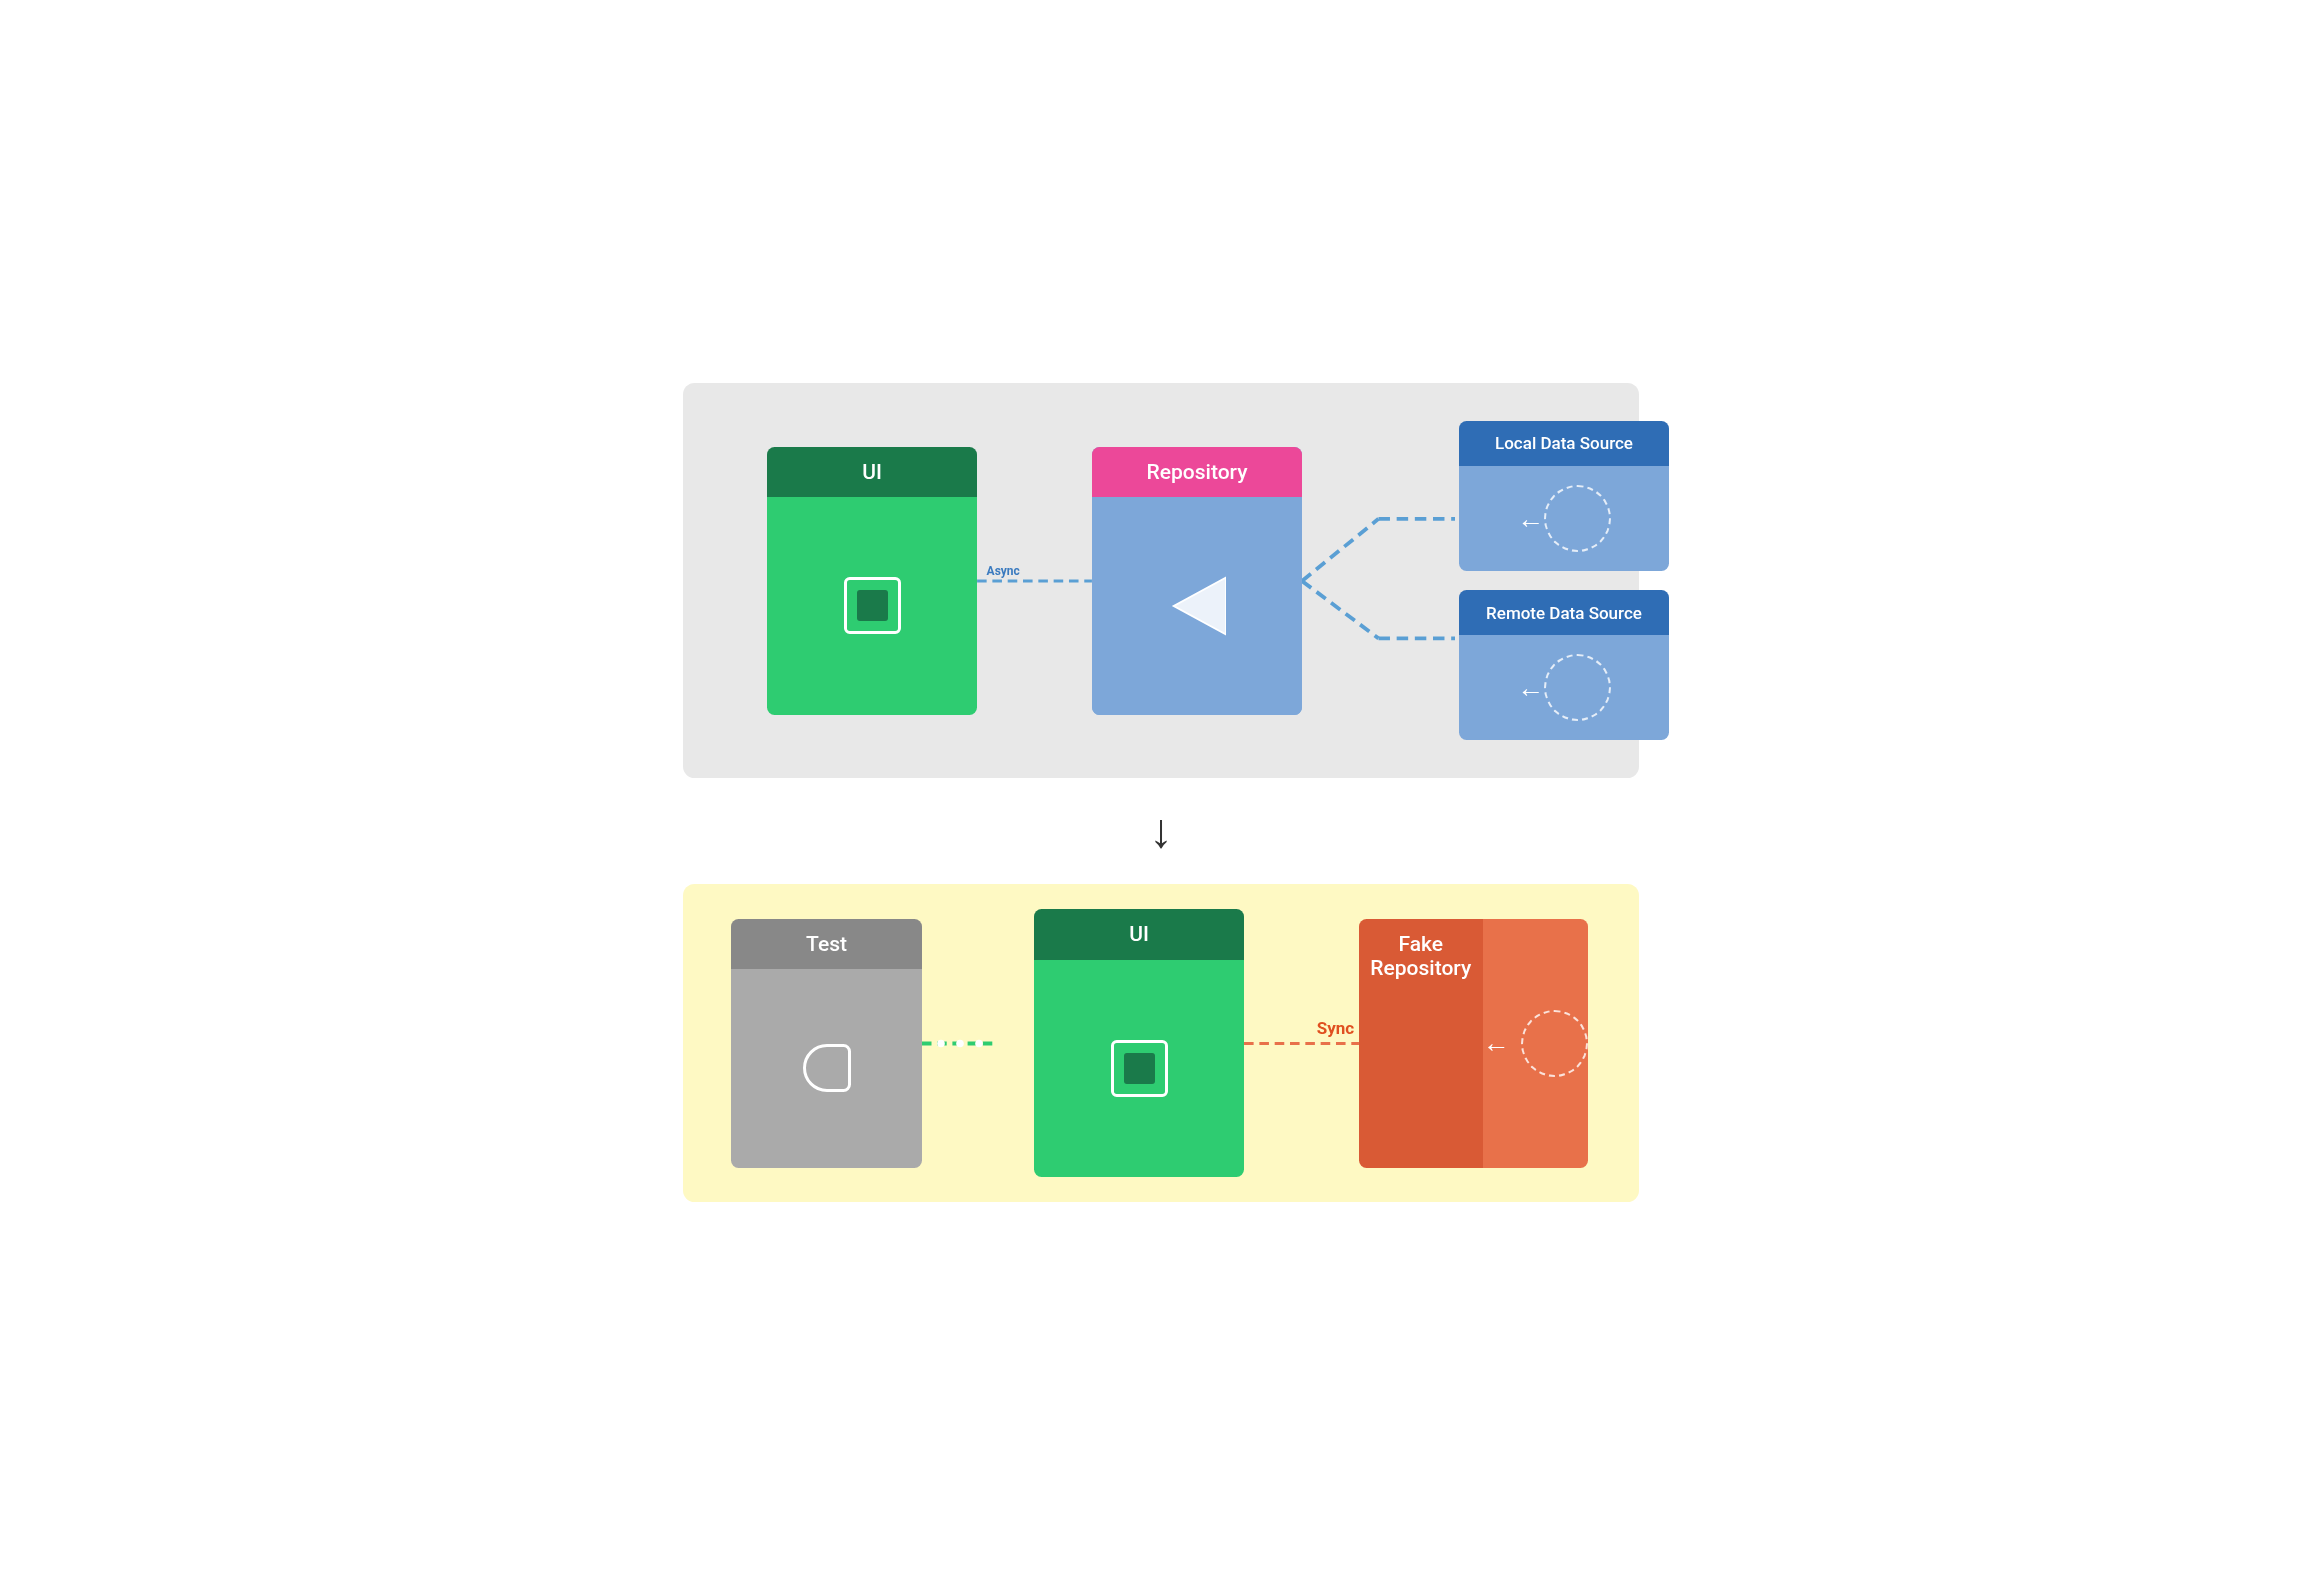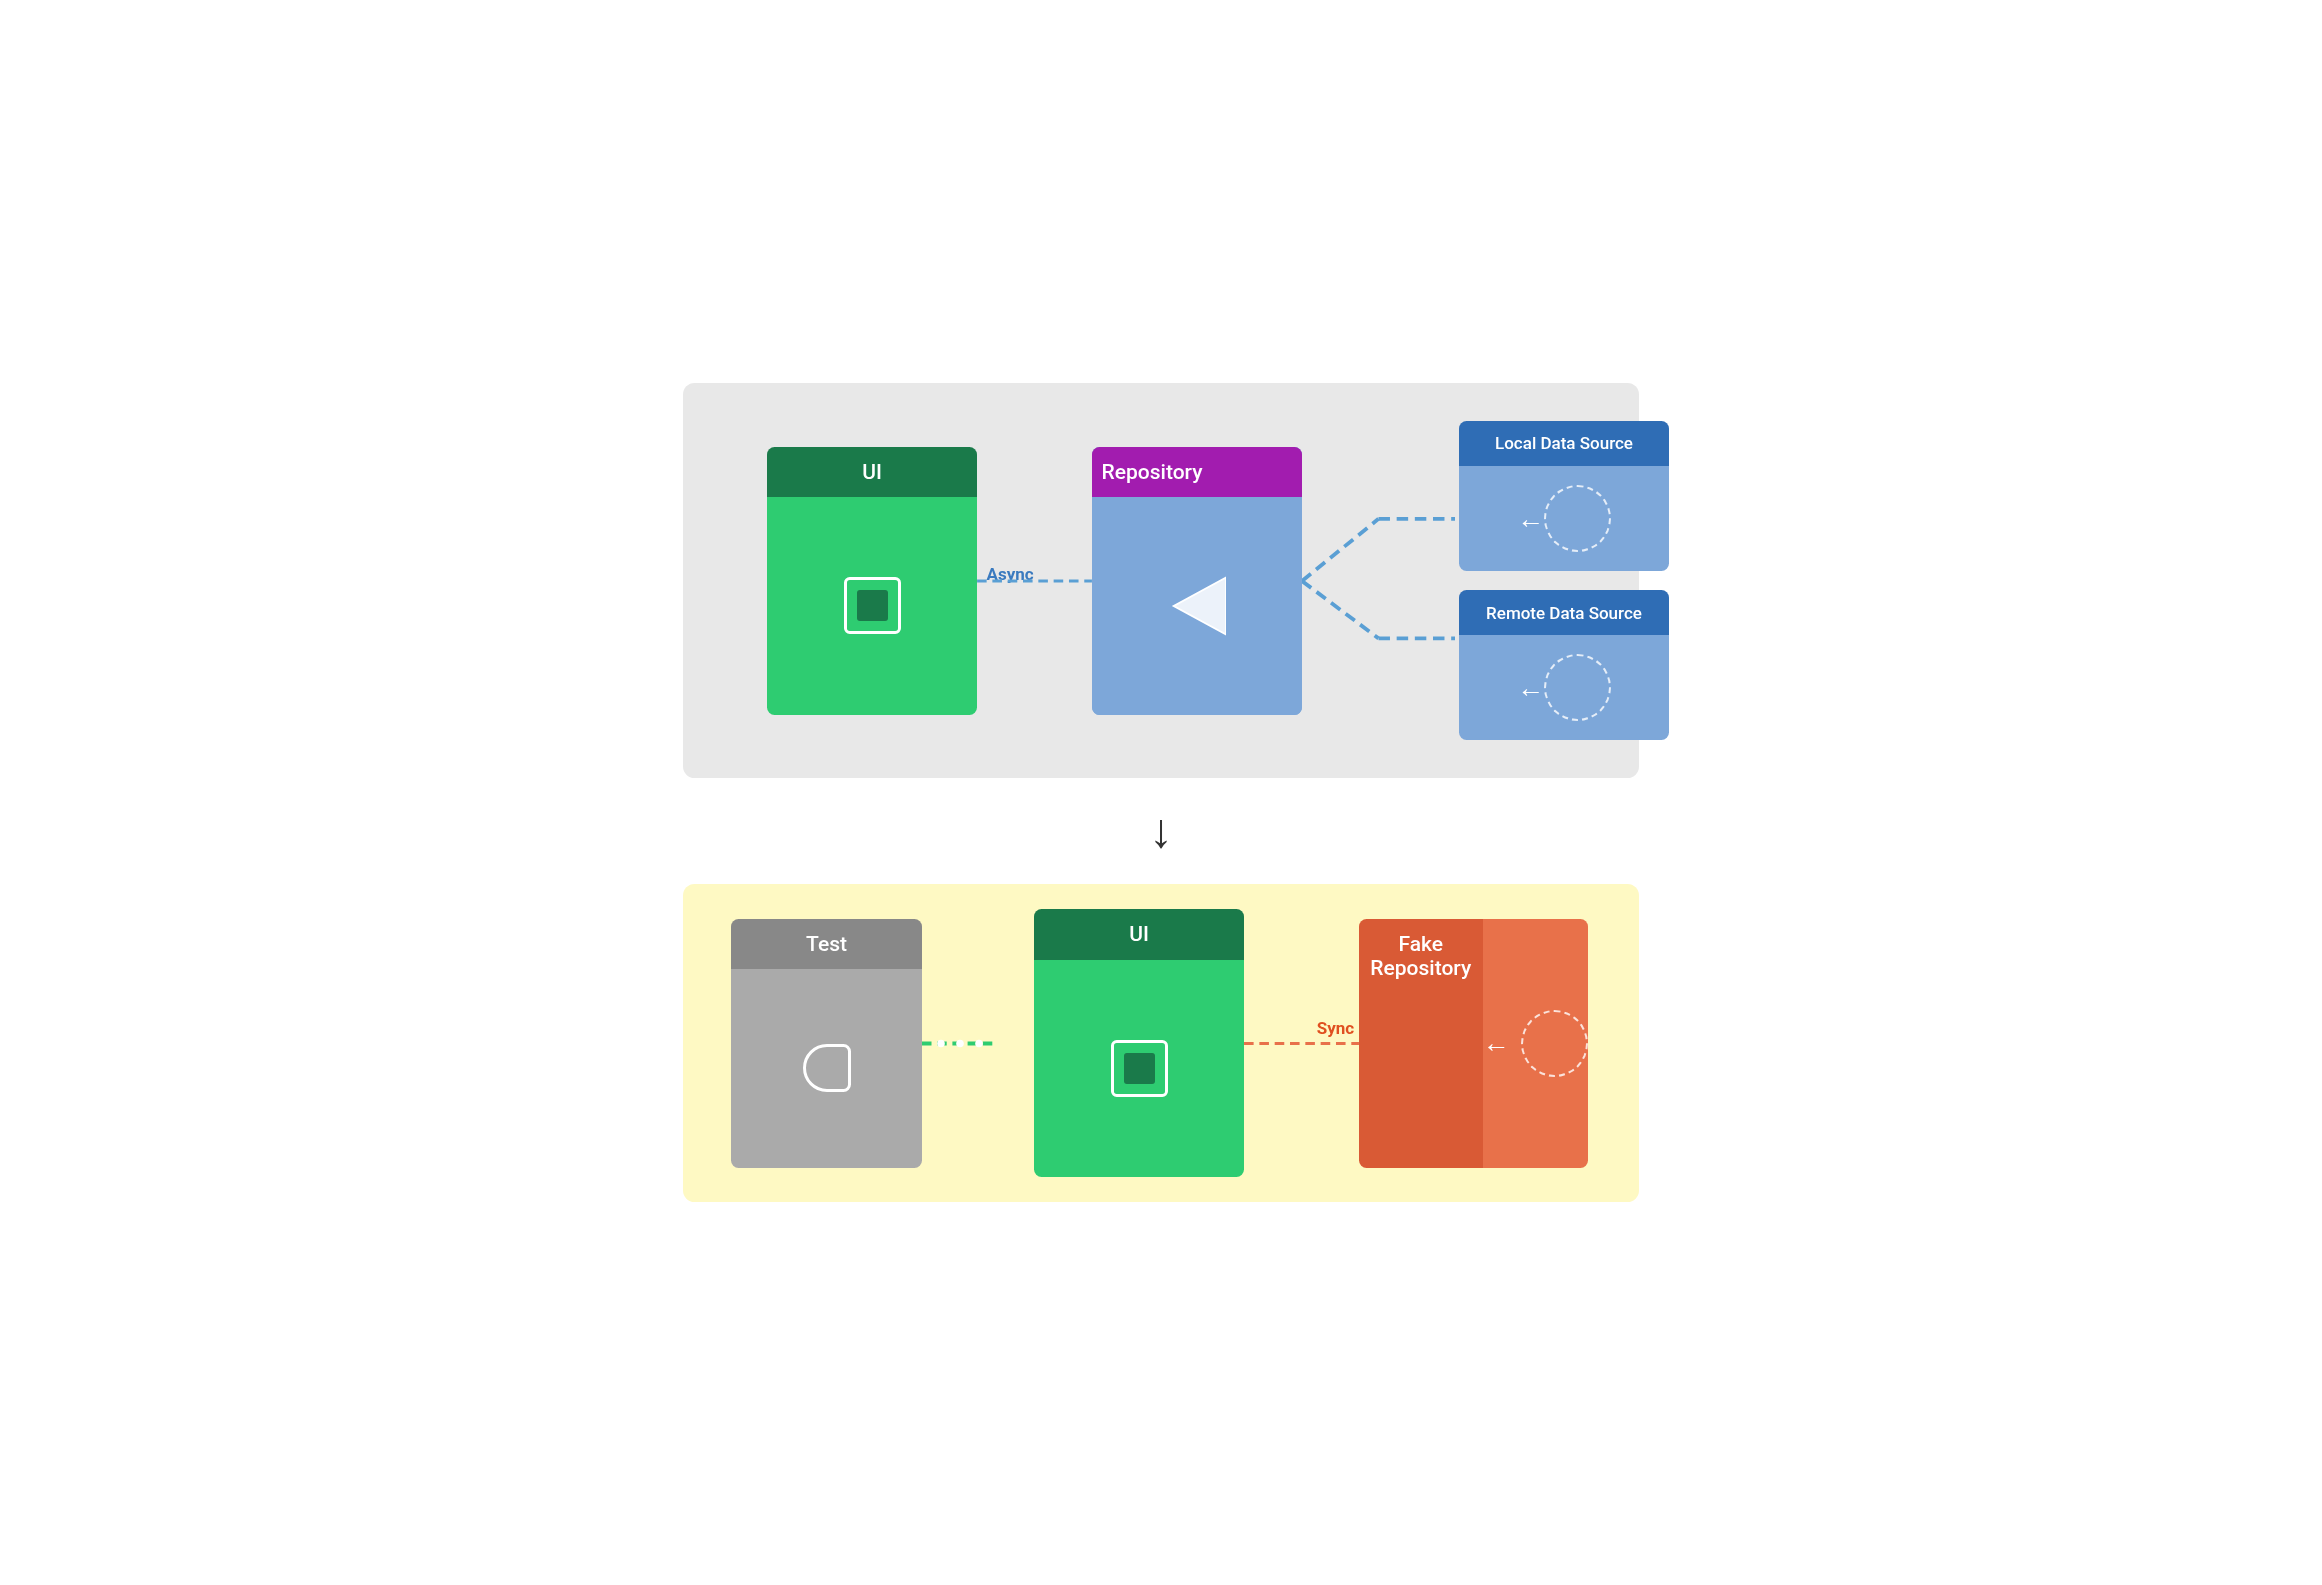--- a/index.html
+++ b/index.html
@@ -84,22 +84,23 @@
       display: flex;
       flex-direction: column;
       width: 210px;
       min-height: 268px;
       border-radius: 7.6px;
       overflow: hidden;
       flex-shrink: 0;
       background: #7da7d9;
     }
     .repo-block .block-header {
-      background: #a21caf;
-      color: white;
+      background: #ec4899;
+      color: white;
+      text-align: center;
       padding: 13.4px 9.6px;
       font-size: 21px;
       font-weight: 500;
     }
     .repo-block .block-body {
       background: #7da7d9;
       flex: 1;
       display: flex;
       align-items: center;
       justify-content: center;
@@ -143,21 +144,21 @@
       height: 67px;
       border: 2.9px dashed rgba(255,255,255,0.8);
       border-radius: 50%;
       flex-shrink: 0;
     }
 
     
     .async-label {
       position: absolute;
       color: #3a7abf;
-      font-size: 17px;
+      font-size: 12px;
       font-weight: 700;
       top: 42%;
       left: 19px;
     }
 
     
     .arrow-down {
       font-size: 48px;
       color: #333;
       line-height: 1;

